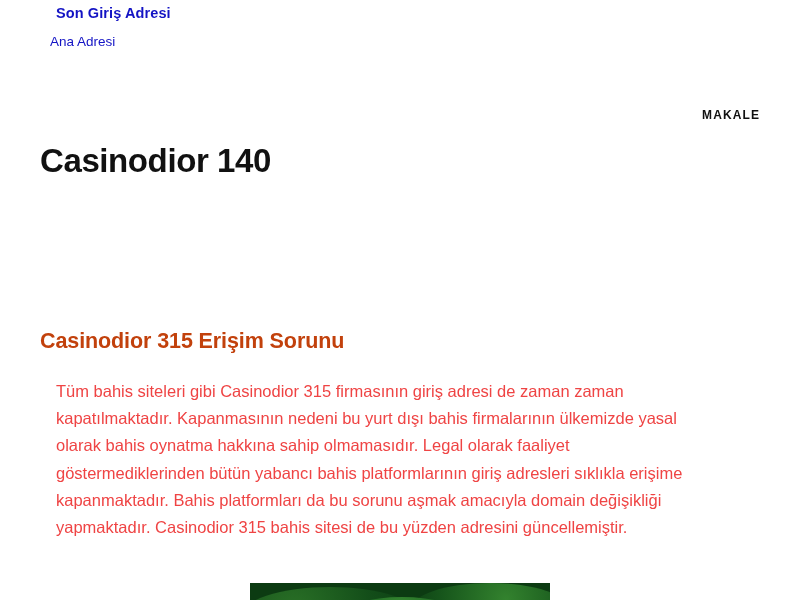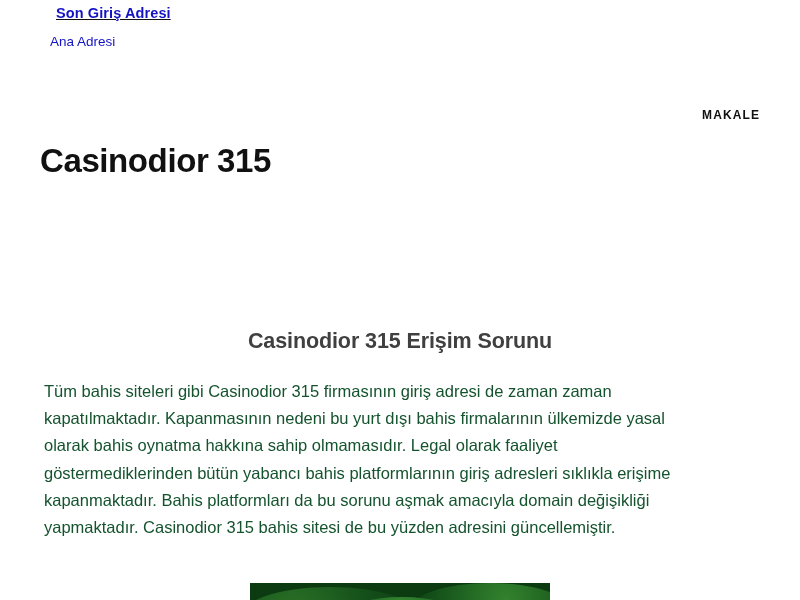--- a/index.html
+++ b/index.html
@@ -26,21 +26,20 @@
     padding: 0 40px;
   }
   .nav-primary {
     margin: 0;
     padding: 0;
     list-style: none;
   }
   .nav-primary-item {
     display: block;
     padding: 4px 0 0 16px;
-    text-decoration: underline;
   }
   .nav-primary-link {
     font-size: 14.5px;
     font-weight: 700;
     color: #1313c4;
     text-decoration: none;
     letter-spacing: 0.1px;
   }
   .nav-secondary {
     margin: 0;
@@ -82,29 +81,28 @@
 
   
   .article-body {
     padding: 0 40px;
     margin-top: 148px;
   }
   .section-heading {
     font-size: 21.5px;
     font-weight: 700;
     letter-spacing: -0.1px;
-    color: #404040;
+    color: #c2410c;
     margin: 0 0 24px 0;
-    text-align: center;
   }
   .body-paragraph {
     font-size: 16.5px;
     line-height: 1.65;
-    color: #14532d;
-    margin: 4px;
+    color: #ef4444;
+    margin: 16px;
     max-width: 660px;
   }
 
   
   .figure-wrap {
     margin-top: 42px;
     display: flex;
     justify-content: center;
   }
   .figure {
@@ -150,21 +148,21 @@
     </ul>
     <ul class="nav-secondary">
       <li class="nav-secondary-item">
         <a class="nav-secondary-link" href="#">Ana Adresi</a>
       </li>
     </ul>
   </nav>
 
   <header class="article-header">
     <div class="kicker">MAKALE</div>
-    <h1 class="page-title">Casinodior 315</h1>
+    <h1 class="page-title">Casinodior 140</h1>
   </header>
 
   <main class="article-body">
     <h2 class="section-heading">Casinodior 315 Erişim Sorunu</h2>
     <p class="body-paragraph">Tüm bahis siteleri gibi Casinodior 315 firmasının giriş adresi de zaman zaman kapatılmaktadır. Kapanmasının nedeni bu yurt dışı bahis firmalarının ülkemizde yasal olarak bahis oynatma hakkına sahip olmamasıdır. Legal olarak faaliyet göstermediklerinden bütün yabancı bahis platformlarının giriş adresleri sıklıkla erişime kapanmaktadır. Bahis platformları da bu sorunu aşmak amacıyla domain değişikliği yapmaktadır. Casinodior 315 bahis sitesi de bu yüzden adresini güncellemiştir.</p>
 
     <div class="figure-wrap">
       <div class="figure">
         <span class="leaf-a"></span>
         <span class="leaf-b"></span>

